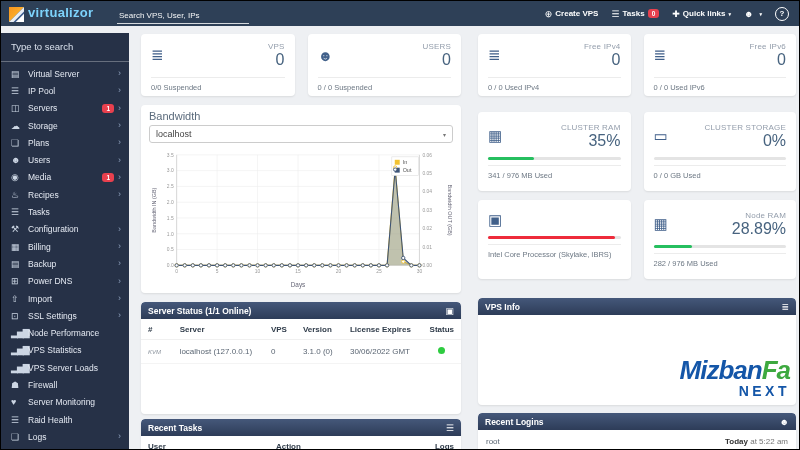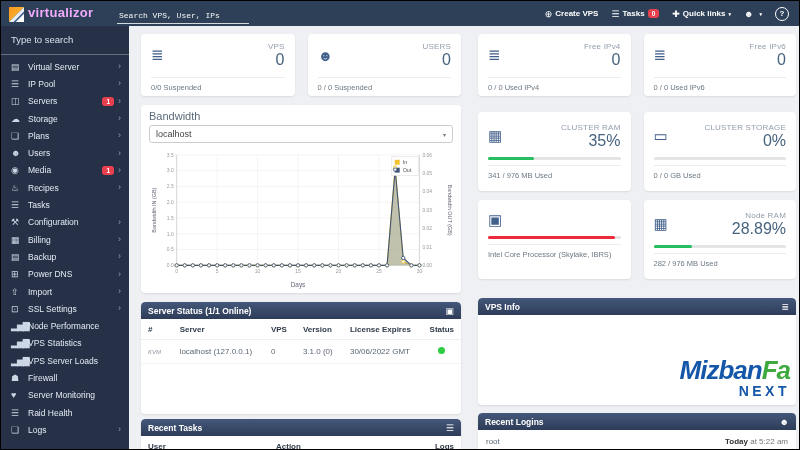--- a/index.html
+++ b/index.html
@@ -3,32 +3,32 @@
 <meta charset="utf-8">
 <style>
   html,body{margin:0;padding:0;}
   body{width:800px;height:450px;overflow:hidden;font-family:"Liberation Sans",sans-serif;background:#000;}
   .screen{position:relative;width:800px;height:450px;box-sizing:border-box;border:1px solid #000;background:#eef0f3;overflow:hidden;}
 
   
   .topbar{position:absolute;top:0;left:0;right:0;height:25px;background:#2e4057;display:flex;align-items:center;z-index:20;}
   .brand{display:flex;align-items:flex-start;gap:4px;padding-left:8px;width:108px;flex:none;}
   .brand-logo{margin-top:1px;}
-  .brand-text{color:#f0abfc;font-size:13px;font-weight:bold;letter-spacing:.3px;line-height:1;}
-  .topsearch input{width:128px;background:transparent;border:none;border-bottom:1px solid rgba(255,255,255,.8);color:#fff;font-size:8px;padding:2px 2px 3px;outline:none;font-family:Liberation Mono, monospace;}
+  .brand-text{color:#7dd3fc;font-size:13px;font-weight:bold;letter-spacing:.3px;line-height:1;}
+  .topsearch input{width:128px;background:transparent;border:none;border-bottom:1px solid rgba(255,255,255,.8);color:#fff;font-size:8px;padding:2px 2px 3px;outline:none;font-family:Liberation Sans, sans-serif;}
   .topsearch input::placeholder{color:rgba(255,255,255,.95);}
   .top-actions{margin-left:auto;display:flex;align-items:center;gap:13px;padding-right:10px;color:#fff;font-size:8px;font-weight:bold;}
   .top-item{display:flex;align-items:center;cursor:pointer;}
   .ticon{margin-right:3px;font-size:9px;font-weight:normal;}
   .tbadge{background:#e8404e;border-radius:3px;padding:1px 4px;font-size:6.5px;margin-left:3px;}
   .caret{font-size:5px;margin-left:3px;}
   .help-circle{width:12px;height:12px;border:1.2px solid #fff;border-radius:50%;text-align:center;line-height:12px;font-size:8px;font-weight:bold;cursor:pointer;}
 
   
-  .sidebar{position:absolute;top:25px;left:0;bottom:0;width:128px;background:#263147;z-index:10;display:flex;flex-direction:column;}
+  .sidebar{position:absolute;top:32px;left:0;bottom:0;width:128px;background:#263147;z-index:10;display:flex;flex-direction:column;}
   .side-search{background:transparent;border:none;border-bottom:1px solid rgba(255,255,255,.3);color:#dfe5ee;font-size:9.5px;padding:8px 10px 9px;width:100%;box-sizing:border-box;outline:none;font-family:inherit;}
   .side-search::placeholder{color:#d9e0ec;}
   #sidenav{flex:1;padding-top:3px;}
   .snav-item{display:flex;align-items:center;height:17.3px;padding:0 8px 0 10px;color:#e5eaf3;font-size:8.5px;cursor:pointer;}
   .snav-icon{width:15px;font-size:9px;color:#ccd6e4;flex:none;letter-spacing:-1px;}
   .snav-label{margin-left:2px;white-space:nowrap;}
   .snav-spacer{flex:1;}
   .snav-badge{background:#e8404e;color:#fff;font-size:6.5px;padding:1px 4px;border-radius:3px;font-weight:bold;margin-right:4px;}
   .snav-arrow{color:#8ea0bc;font-size:9px;line-height:1;}
 

